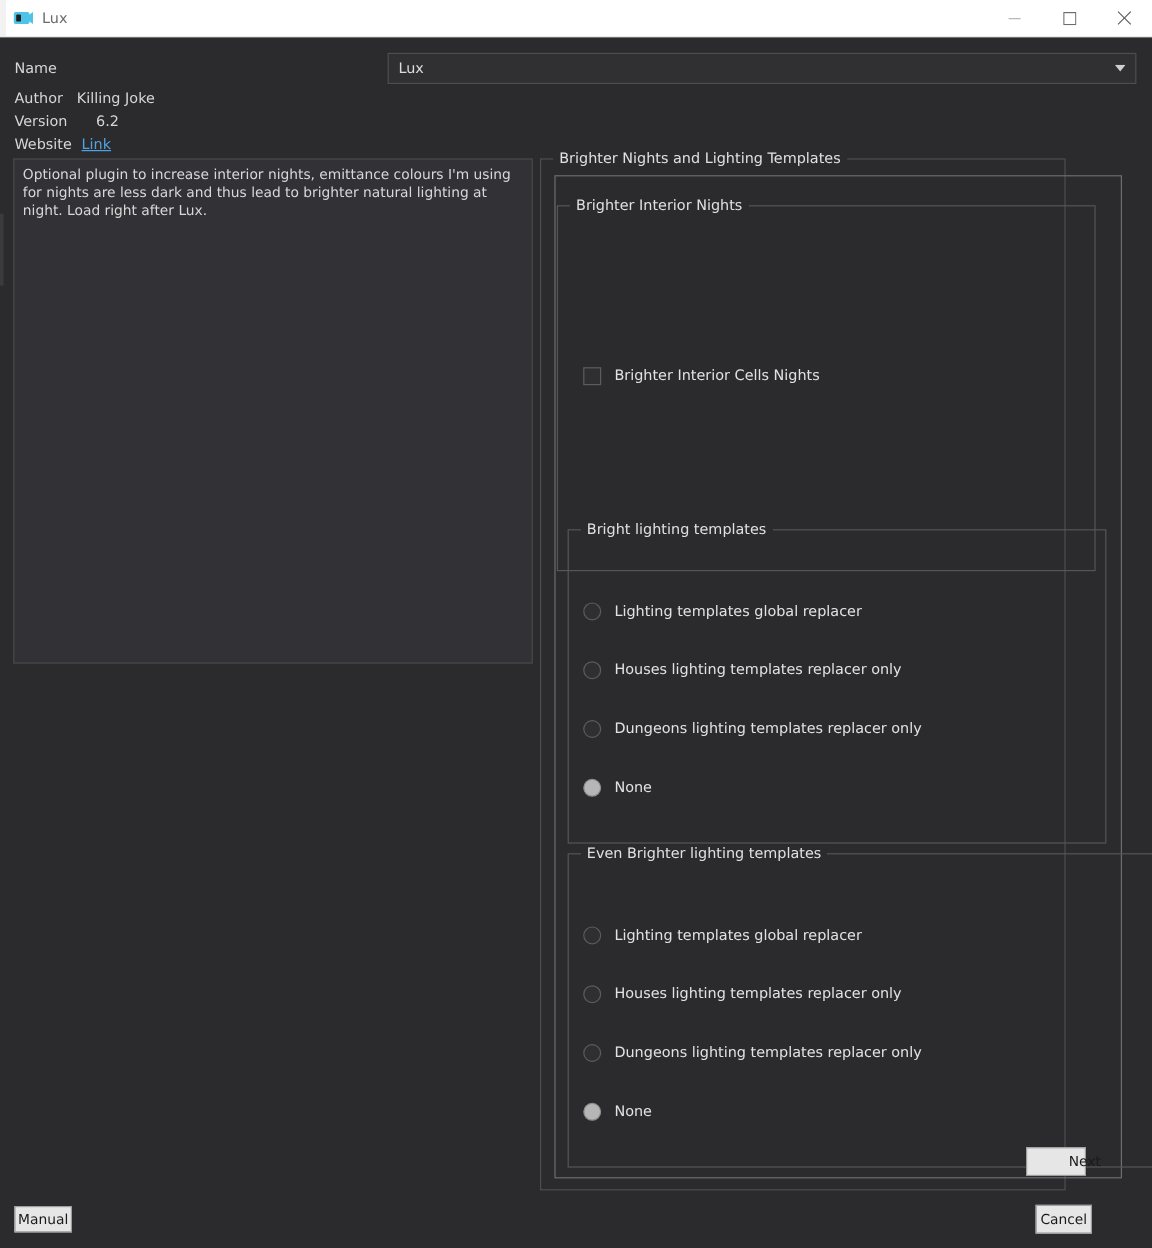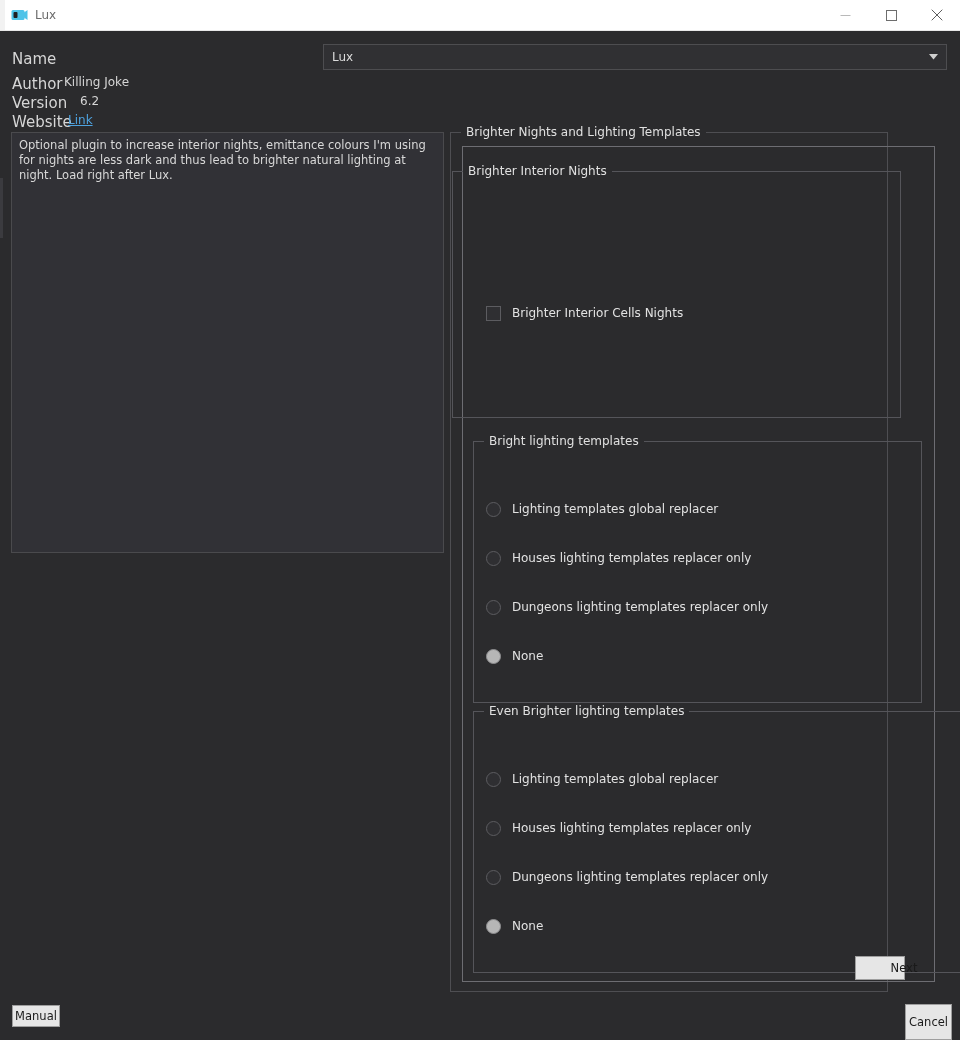--- a/index.html
+++ b/index.html
@@ -43,21 +43,21 @@
   }
   .tb-spacer { flex: 1; }
   .tb-btn {
     width: 46px; height: 30px;
     display: flex; align-items: center; justify-content: center;
     color: #555;
   }
   .tb-btn svg { display: block; }
   .lbl {
     position: absolute;
-    font-size: 15px;
+    font-size: 12px;
     color: #d6d6d6;
   }
   .val {
     position: absolute;
     font-size: 12px;
     color: #d6d6d6;
   }
   .name-lbl  { left: 12px;  top: 50px; }
   .author-lbl{ left: 12px;  top: 75px; }
   .ver-lbl   { left: 12px;  top: 94px; }
@@ -114,21 +114,21 @@
     top: -8px; left: 10px;
     background: #2b2b2d;
     padding: 0 5px;
     font-size: 12px;
     color: #e0e0e0;
     white-space: nowrap;
   }
 
   #outer-group   { left: 450px; top: 132px; width: 438px; height: 860px; border-color: #4e4e52; }
   #panel-group   { left: 462px; top: 146px; width: 473px; height: 836px; border-color: #6d6d72; }
-  #interior-group{ left: 452px; top: 171px; width: 449px; height: 247px; }
+  #interior-group{ left: 464px; top: 171px; width: 449px; height: 305px; }
   #bright-group  { left: 473px; top: 441px; width: 449px; height: 262px; }
   #even-group    { left: 473px; top: 711px; width: 516px; height: 262px; }
 
   
   .ctl-row {
     position: absolute;
     display: flex;
     align-items: center;
     height: 18px;
   }
@@ -164,21 +164,21 @@
     background: #e6e6e6;
     border: 1px solid #9e9e9e;
     color: #1a1a1a;
     font-size: 11.5px;
     display: flex; align-items: center; justify-content: center;
     cursor: pointer;
   }
   #btn-manual { left: 12px;  top: 1005px; width: 48px; height: 22px; }
   #btn-back   { left: 811px; top: 1064px; width: 46px; height: 24px; font-family: Liberation Mono, monospace; }
   #btn-next   { left: 855px; top: 956px; width: 37px; height: 24px; padding-left: 48px; }
-  #btn-cancel { left: 905px; top: 1004px; width: 47px; height: 36px; }
+  #btn-cancel { left: 863px; top: 1004px; width: 47px; height: 24px; }
 </style>
 </head>
 <body>
 
 <div class="titlebar">
   <div class="tb-accent"></div>
   <div class="tb-icon">
     <svg width="17" height="12" viewBox="0 0 17 12">
       <rect x="0.5" y="1" width="13" height="10" rx="1.5" fill="#4ec3e8"></rect>
       <path d="M13 3.5 L16.5 1 L16.5 11 L13 8.5 Z" fill="#4ec3e8"></path>

